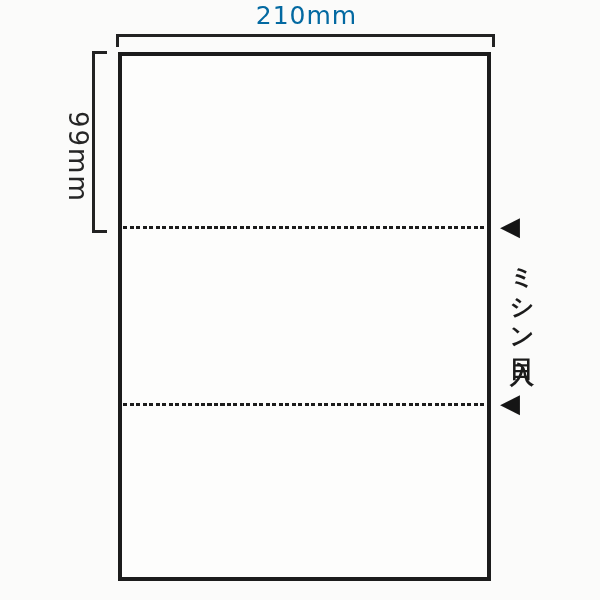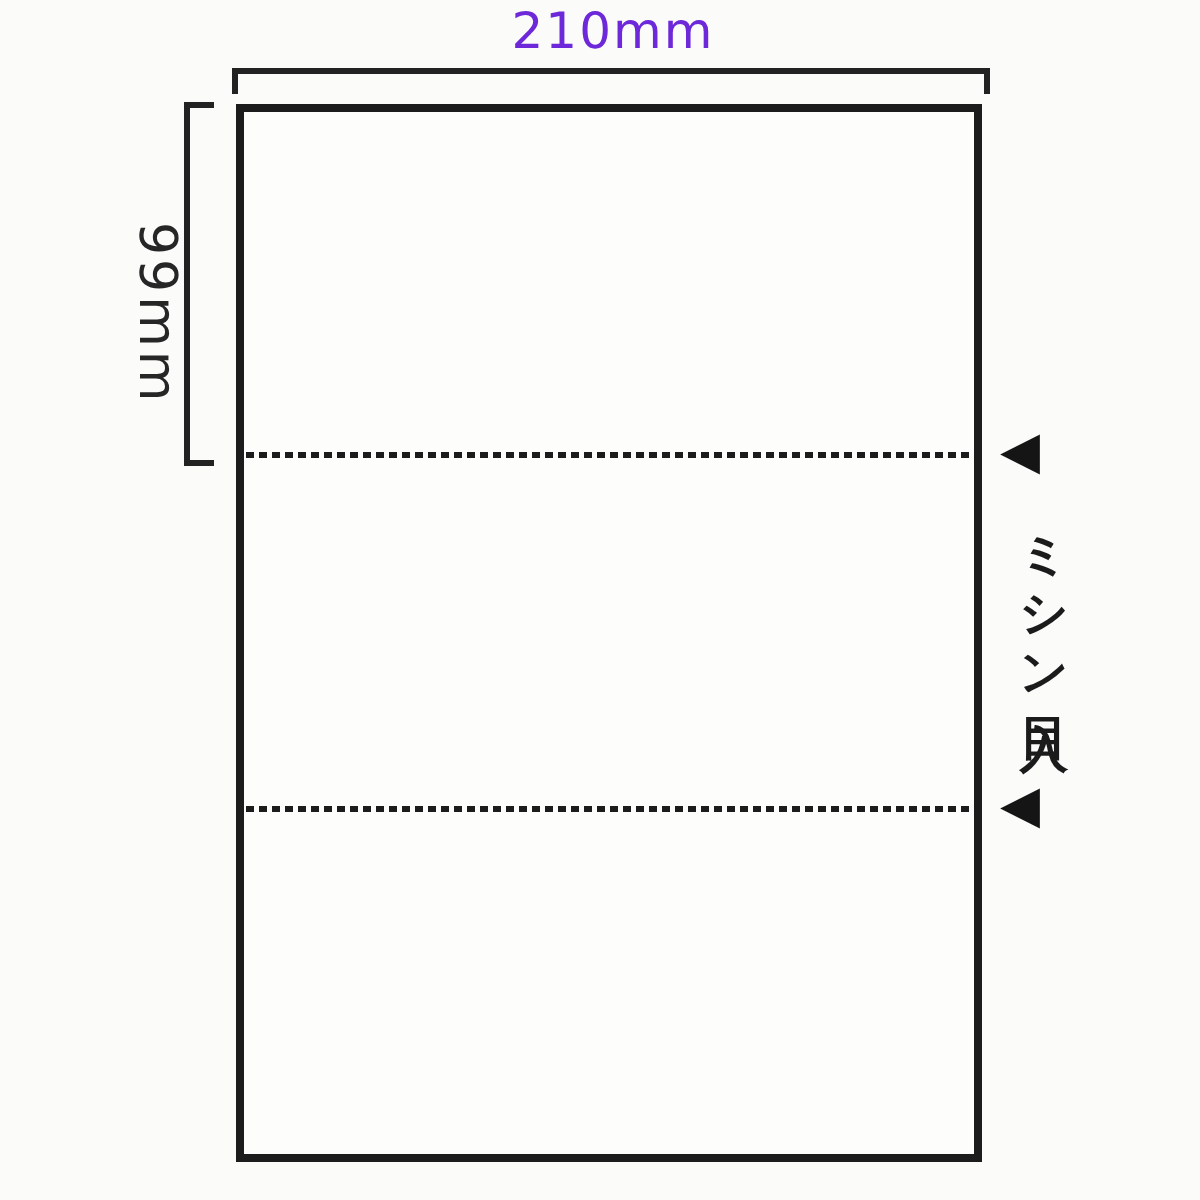--- a/index.html
+++ b/index.html
@@ -20,21 +20,21 @@
   
   .width-label {
     position: absolute;
     left: 118px;
     top: 1px;
     width: 377px;
     text-align: center;
     font-size: 25px;
     font-weight: 500;
     letter-spacing: 1px;
-    color: #6d28d9;
+    color: #0369a1;
   }
 
   
   .top-bracket {
     position: absolute;
     left: 116px;
     top: 34px;
     width: 379px;
     height: 13px;
     border-top: 3px solid #222;

